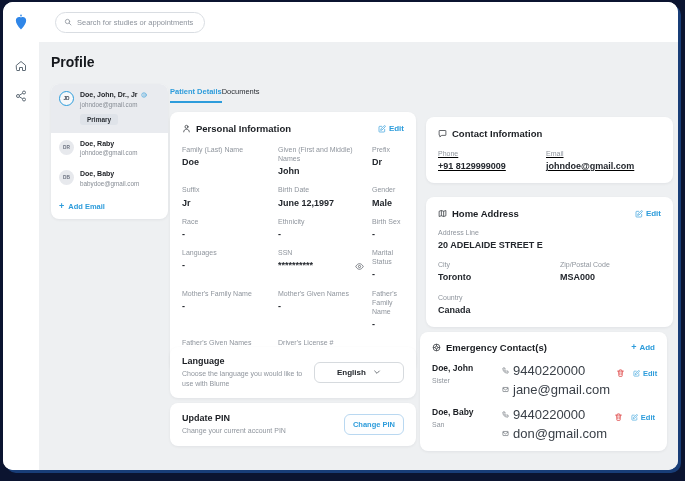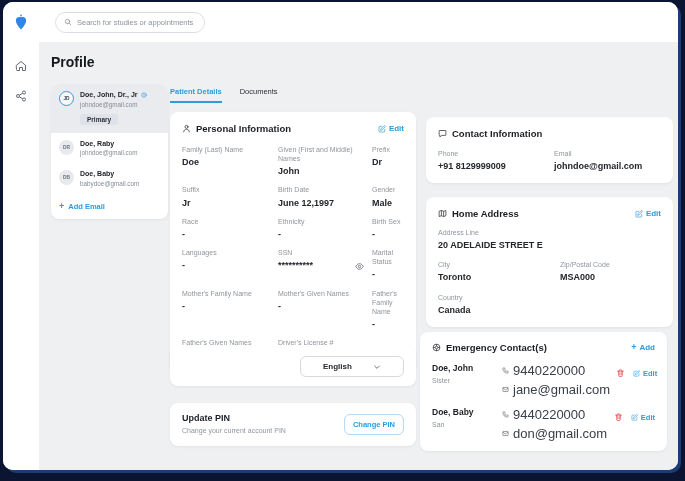--- a/index.html
+++ b/index.html
@@ -59,41 +59,41 @@
   .p-name svg { width:6px; height:6px; color:#2d9cdb; flex:0 0 6px; }
   .p-email { font-size:6.3px; color:#878d95; margin-top:2.5px; }
   .badge {
     display:inline-block; margin:5px 0 0 21px;
     background:#dfe3e9; border-radius:3px; padding:2px 7px;
     font-size:6.5px; font-weight:bold; color:#2a2e34;
   }
   .add-email { padding:8px; display:flex; align-items:center; gap:4px; color:#2d9cdb; font-size:7.5px; font-weight:bold; cursor:pointer; }
   .plus-glyph { font-size:9px; font-weight:bold; line-height:1; }
   
-  .tabs { position:absolute; left:131px; top:45px; display:flex; gap:18px; font-size:7.5px; }
+  .tabs { position:absolute; left:131px; top:45px; display:flex; font-size:7.5px; }
   .tab { padding-bottom:5px; color:#2c3036; cursor:pointer; }
   .tab.active { color:#2d9cdb; font-weight:bold; border-bottom:2px solid #2d9cdb; }
   
   .card { position:absolute; background:#fff; border-radius:8px; box-shadow:0 1px 3px rgba(16,24,40,.06); padding:11px 12px; }
   .card-head { display:flex; align-items:center; gap:5px; }
   .card-head .head-icon { width:9px; height:9px; color:#30343a; flex:0 0 9px; }
   .card-title { font-size:9.5px; font-weight:bold; color:#1b1e23; }
   .edit-link { margin-left:auto; display:flex; align-items:center; gap:3px; color:#2d9cdb; font-size:8px; font-weight:bold; cursor:pointer; }
   .edit-link svg { width:8px; height:8px; }
   .add-link { margin-left:auto; display:flex; align-items:center; gap:3px; color:#2d9cdb; font-size:8px; font-weight:bold; cursor:pointer; }
   .lbl { font-size:7px; color:#8f959d; line-height:1.3; }
   .val { font-size:9px; font-weight:bold; color:#23272d; margin-top:3px; line-height:1.25; }
   
   .personal-card { left:131px; top:70px; width:246px; }
   .pi-grid { margin-top:11px; display:grid; grid-template-columns:88px 86px 1fr; column-gap:6px; row-gap:11px;gap:8px; }
   .val-row { display:flex; align-items:center; }
   .val-row .eye { width:9px; height:9px; color:#555b63; margin-left:auto; margin-top:2px; cursor:pointer; }
   
   .contact-card { left:387px; top:75px; width:247px; }
-  .ci-grid { margin-top:10px; display:grid; grid-template-columns:94px 1fr; column-gap:22px; }
+  .ci-grid { margin-top:10px; display:grid; grid-template-columns:94px 1fr; column-gap:14px;text-decoration:underline; }
   
   .address-card { left:387px; top:155px; width:247px; }
   .ha-grid { margin-top:9px; display:grid; grid-template-columns:116px 1fr; column-gap:6px; row-gap:9px; }
   .full { grid-column:1 / -1; }
   
   .language-card { left:131px; top:305px; width:246px; display:flex; align-items:center; padding:9px 12px; }
   .lang-title { font-size:9px; font-weight:bold; color:#1b1e23; }
   .lang-desc { font-size:7px; color:#8f959d; margin-top:3px; width:132px; line-height:1.4; }
   .select {
     margin-left:auto; width:104px; height:21px; border:1px solid #d6dade; border-radius:6px;
@@ -355,20 +355,24 @@
               <div class="val">MSA000</div>
             </div>
           <div class="cell">
               <div class="lbl">Country</div>
               <div class="val">Canada</div>
             </div>
         </div>
       </div>
 
       <div class="card language-card">
+        <div>
+          <div class="lang-title">Language</div>
+          <div class="lang-desc">Choose the language you would like to use with Blume</div>
+        </div>
         <div class="select">
           <span class="sel-val">English</span>
           <svg viewBox="0 0 24 24" fill="none" stroke="currentColor" stroke-width="2.4" stroke-linecap="round" stroke-linejoin="round">
             <polyline points="5 9 12 16 19 9"></polyline>
           </svg>
         </div>
       </div>
 
       <div class="card pin-card">
         <div>

